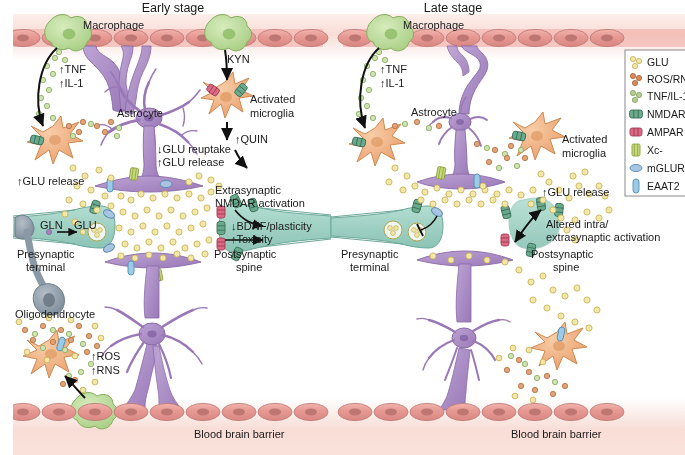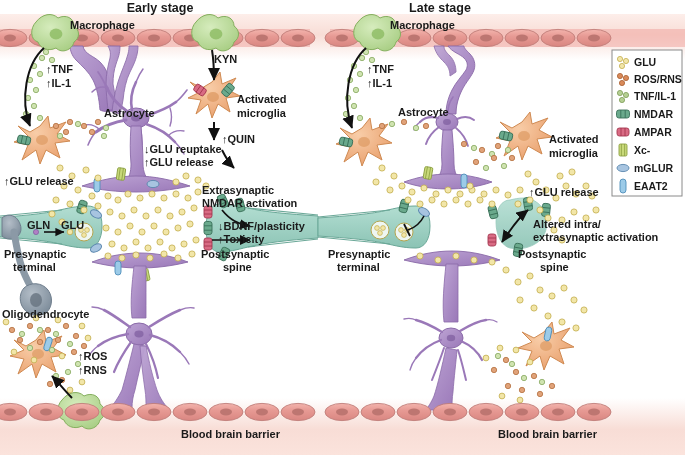--- a/index.html
+++ b/index.html
@@ -1,18 +1,18 @@
 <!DOCTYPE html>
 <html><head>
 <meta charset="utf-8">
 <style>
   html,body{margin:0;padding:0;background:#fff;}
   body{width:685px;height:455px;position:relative;overflow:hidden;
        font-family:"Liberation Sans", sans-serif;}
-  #stage{position:absolute;left:0;top:0;width:597px;height:455px;font-weight:bold;}
+  #stage{position:absolute;left:13px;top:0;width:597px;height:455px;}
   svg{display:block;}
   .lbl{font-family:"Liberation Sans", sans-serif;fill:#1a1a1a;}
   .t-title{font-size:12.5px;}
   .t-main{font-size:11px;}
   .t-leg{font-size:10.5px;}
   text{white-space:pre;}
 </style>
 </head>
 <body>
 

